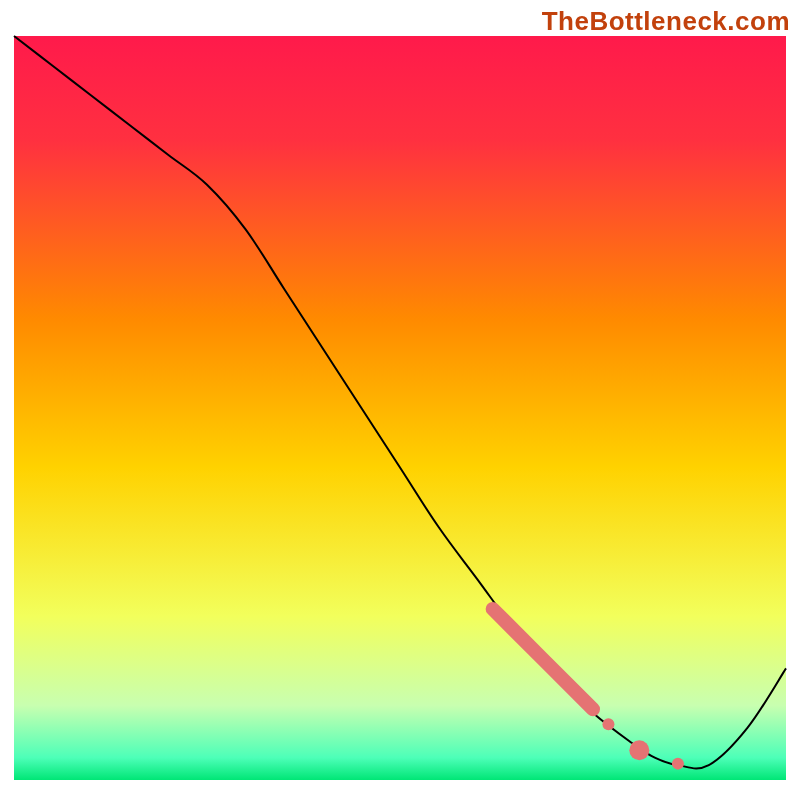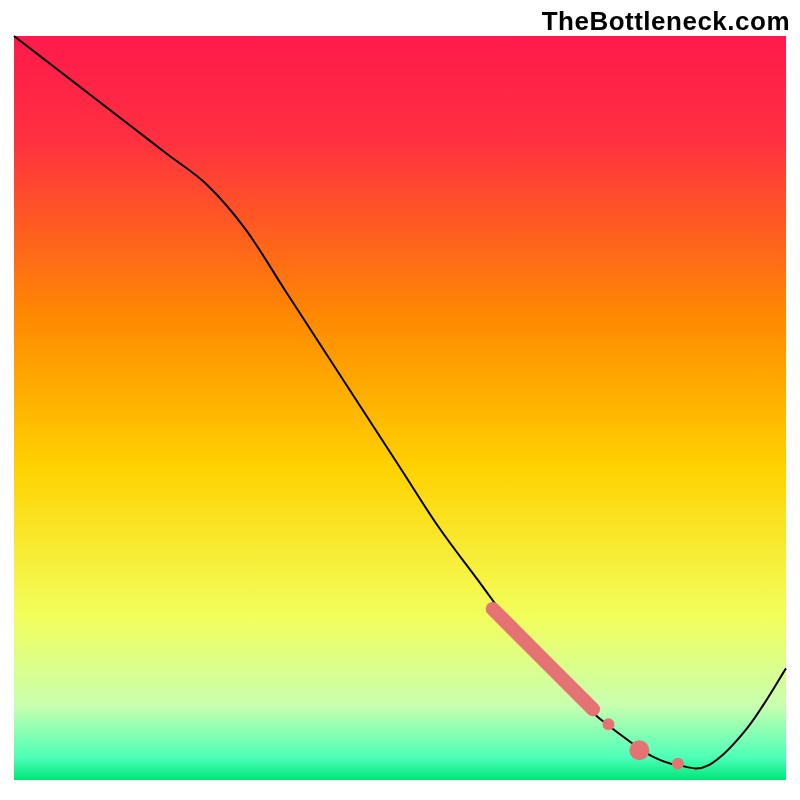--- a/index.html
+++ b/index.html
@@ -16,21 +16,21 @@
     left: 0;
     width: 800px;
     height: 800px;
   }
   .watermark {
     position: absolute;
     top: 6px;
     right: 10px;
     font-size: 26px;
     font-weight: 700;
-    color: #000000;
+    color: #c2410c;
     letter-spacing: 0.5px;
     z-index: 10;
   }
   svg { display: block; }
 </style>
 </head>
 <body>
 
 <div class="chart-container">
   <div class="watermark">TheBottleneck.com</div>

